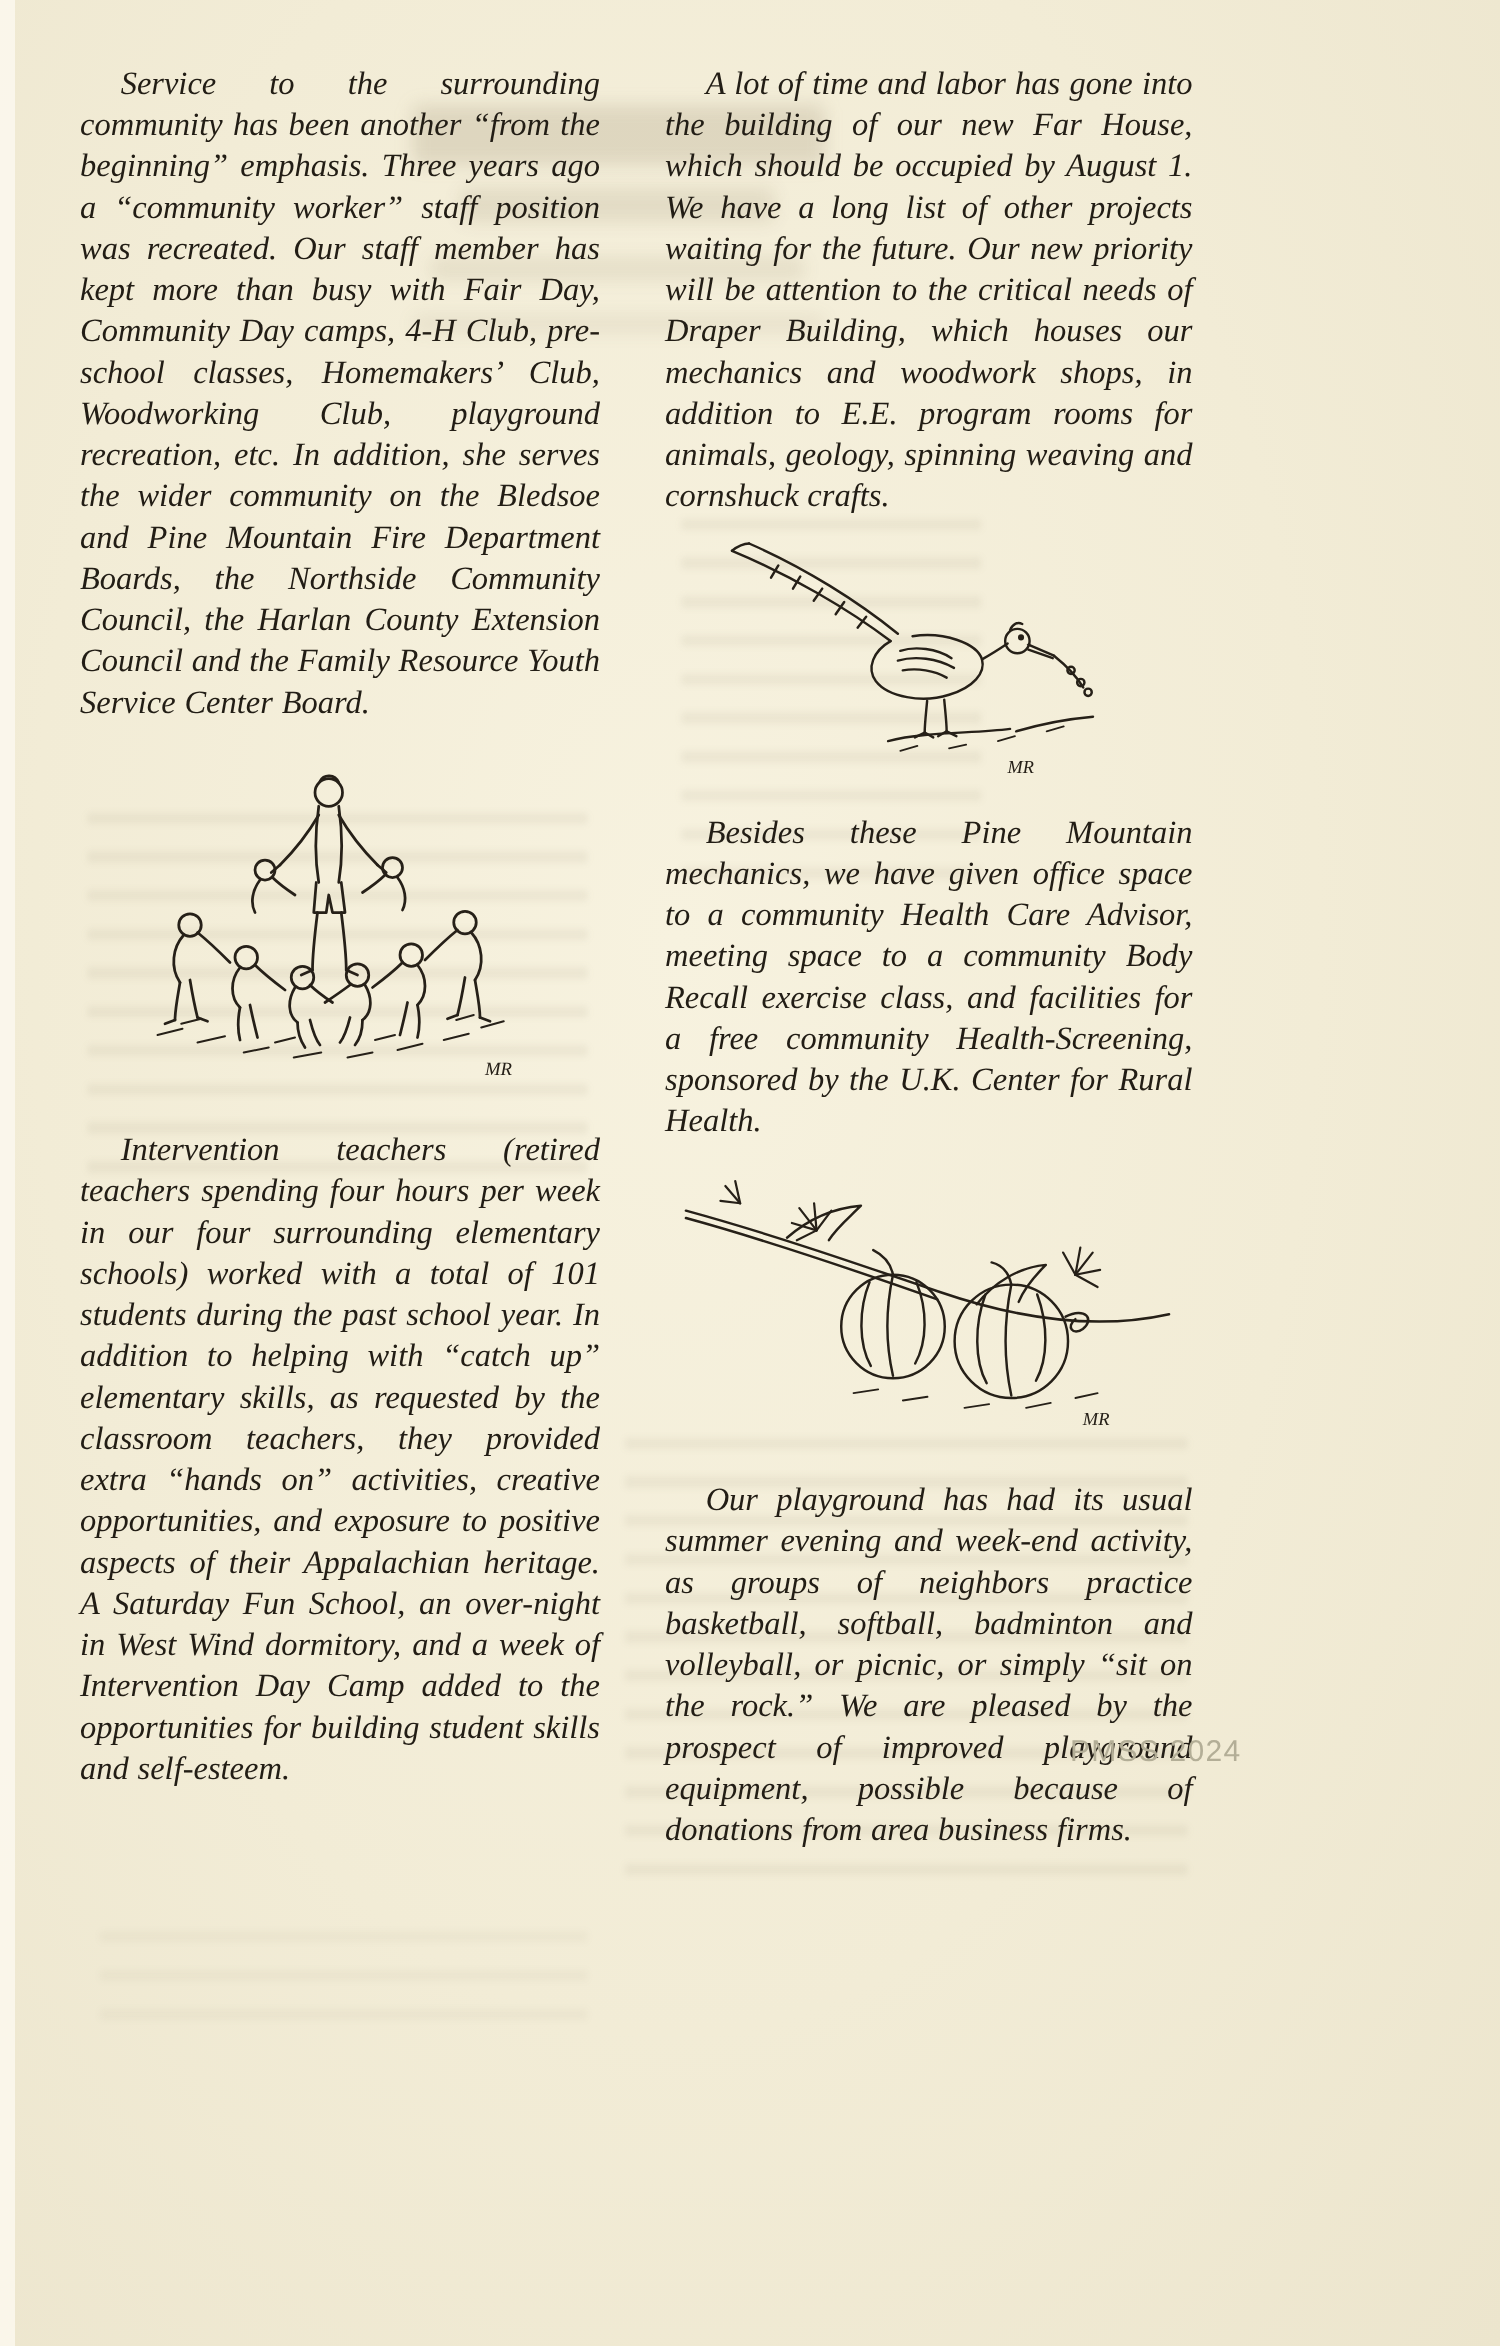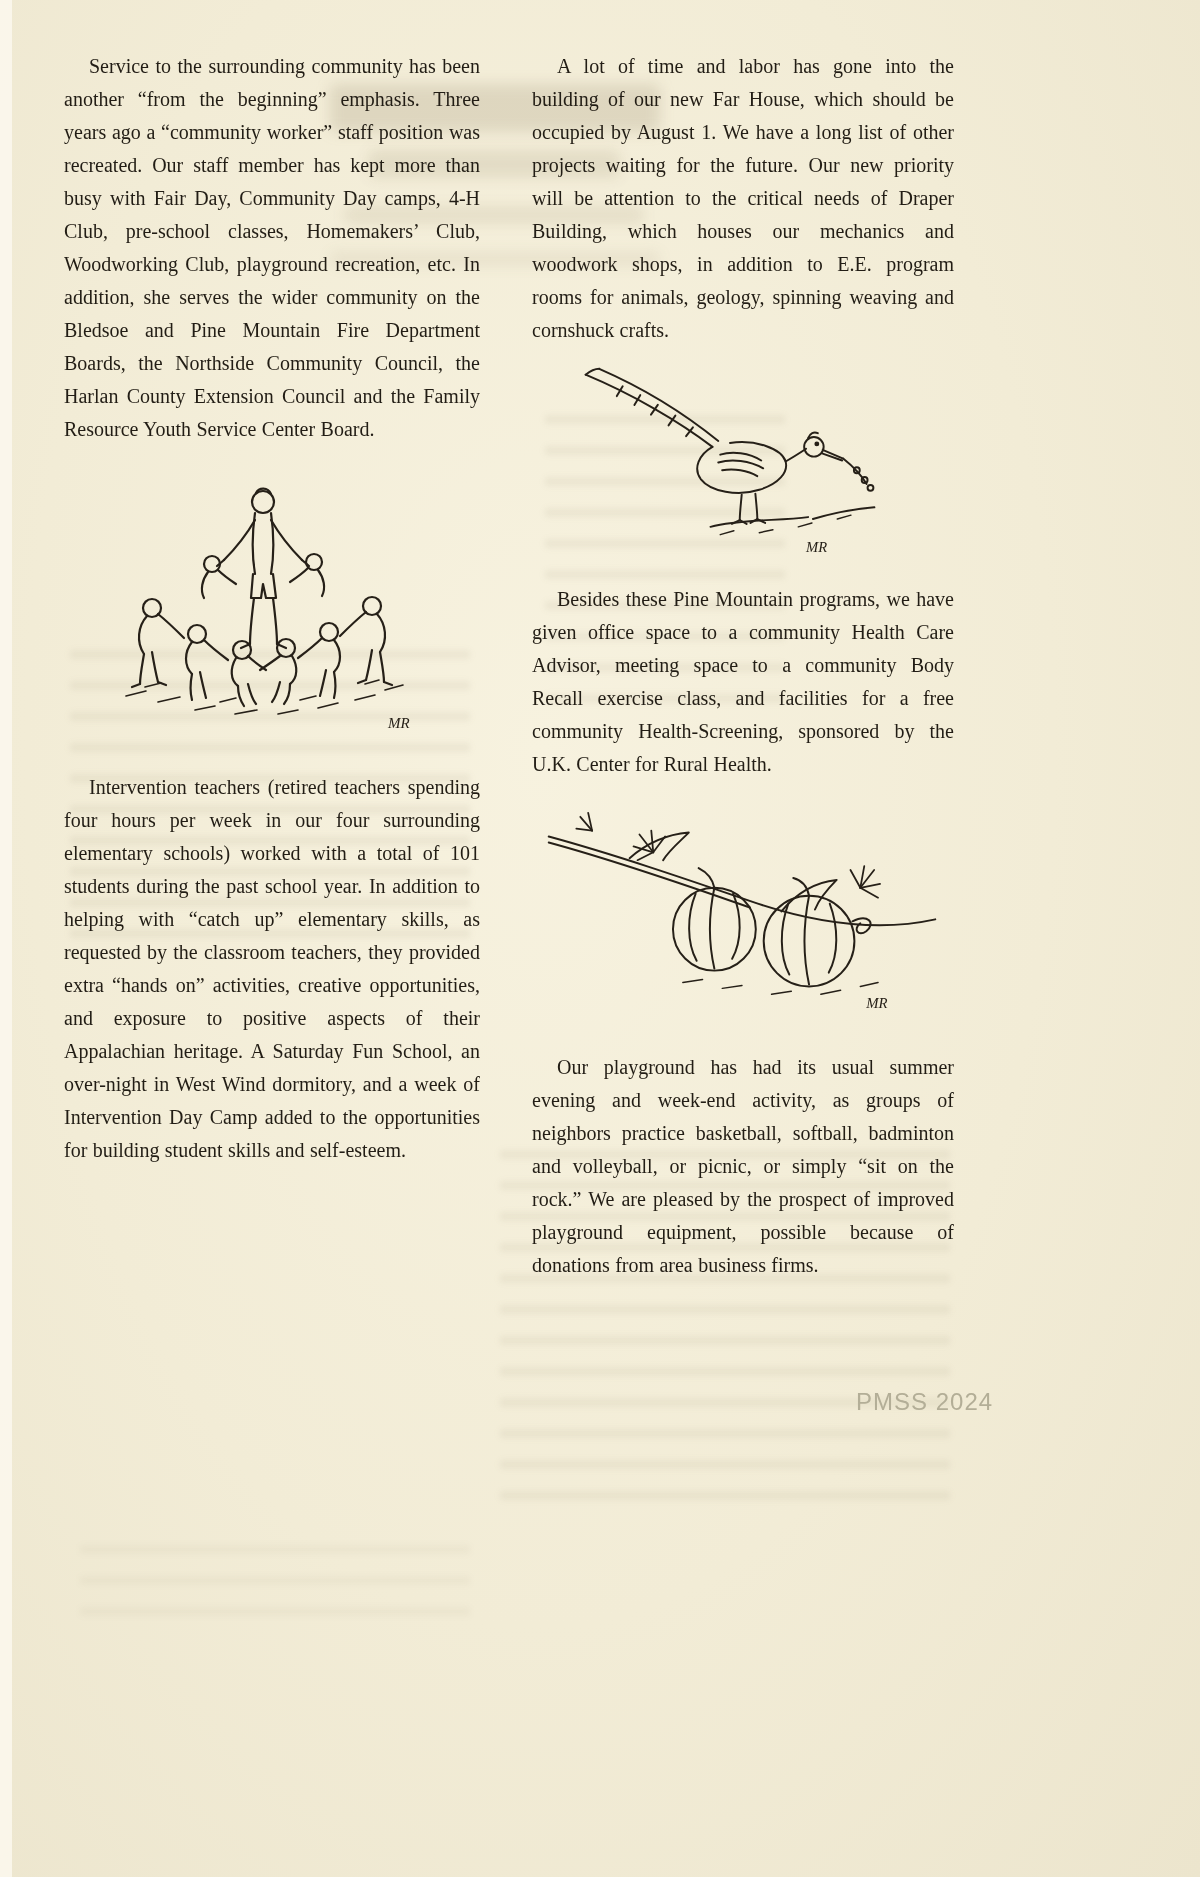--- a/index.html
+++ b/index.html
@@ -26,25 +26,26 @@
       rgba(128,118,88,.16) 0px, rgba(128,118,88,.16) 9px,
       transparent 9px, transparent 31px);
     filter:blur(3px);opacity:.55;
   }
   
   .col{position:absolute;top:50px;color:#221d15;}
   .col-left{left:64px;width:416px;}
   .col-right{left:532px;width:422px;}
   .para{
     margin:0;
-    font-size:20px;line-height:33px;
+    font-size:26px;line-height:33px;
     text-align:justify;
     text-indent:1.25em;
     hyphens:auto;-webkit-hyphens:auto;
     word-spacing:.02em;
+    font-style:italic;
   }
   .illo{position:relative;text-decoration:underline;}
   .illo svg{display:block;}
   .illo-children{margin:26px 0 34px 36px;}
   .illo-bird{margin:14px 0 22px 28px;}
   .illo-gourds{margin:22px 0 36px 0;}
   .mono{font-family:"Liberation Serif",serif;font-style:italic;}
   .watermark{
     position:absolute;left:856px;top:1388px;
     font-family:"Liberation Sans","DejaVu Sans",sans-serif;
@@ -203,21 +204,21 @@
             <path d="M160,178 l14,-4"></path>
               <path d="M200,176 l14,-3"></path>
               <path d="M240,170 l14,-4"></path>
               <path d="M280,162 l14,-4"></path>
           </g>
         </g>
         <text x="248" y="196" font-size="15" fill="#262018" class="mono">MR</text>
       </svg>
     </div>
 
-    <p class="para">Besides these Pine Mountain programs, we have given office space to a community Health Care Advisor, meeting space to a community Body Recall exercise class, and facilities for a free community Health-Screening, sponsored by the U.K. Center for Rural Health.</p>
+    <p class="para">Besides these Pine Mountain mechanics, we have given office space to a community Health Care Advisor, meeting space to a community Body Recall exercise class, and facilities for a free community Health-Screening, sponsored by the U.K. Center for Rural Health.</p>
 
     <div class="illo illo-gourds">
       <svg viewBox="0 0 420 215" width="420" height="212">
         <g stroke="#262018" stroke-width="2" fill="none" stroke-linecap="round" stroke-linejoin="round">
 
           <path d="M14,34 C80,52 150,76 220,100 C290,124 352,130 406,118"></path>
           <path d="M14,40 C80,58 150,82 218,106"></path>
           <path d="M96,56 C112,42 132,32 156,30 C146,40 136,48 130,58"></path>
           <path d="M250,110 C264,92 284,80 306,78 C296,88 288,98 284,108"></path>
 

